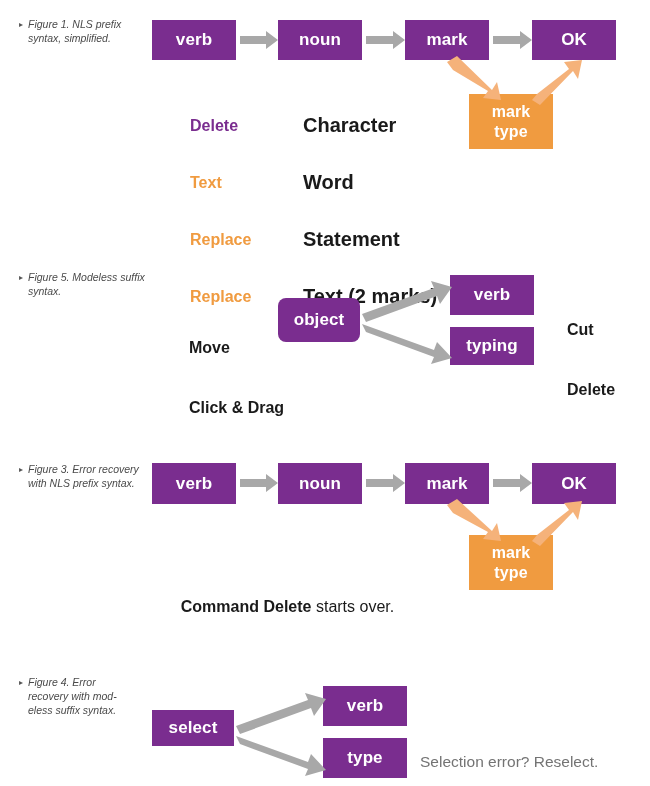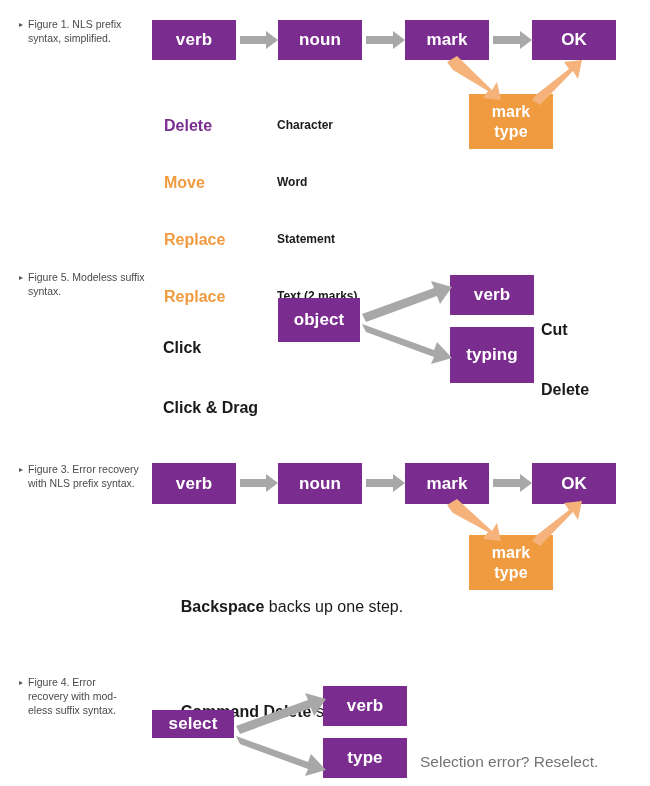--- a/index.html
+++ b/index.html
@@ -27,20 +27,21 @@
   .caption .bullet {
     position: absolute;
     left: -9px;
     top: 1px;
     font-size: 8px;
     color: #555;
     line-height: 14px;
   }
   .caption .ctext {
     display: block;
+    font-style: italic;
   }
 
   
   .node {
     position: absolute;
     display: flex;
     align-items: center;
     justify-content: center;
     color: #ffffff;
     font-weight: bold;
@@ -57,21 +58,21 @@
     position: absolute;
     font-family: "Liberation Sans", sans-serif;
     white-space: pre;
   }
   .bold { font-weight: bold; }
   .c-purple { color: #7a2d8f; }
   .c-orange { color: #f09b40; }
   .c-black { color: #1a1a1a; }
   .c-purple-text { color: #737373; }
 
-  .stack { line-height: 19px; }
+  .stack { line-height: 19px; margin-left: 26px; }
 
   
   .arrows {
     position: absolute;
     left: 0; top: 0;
     width: 650px; height: 786px;
     pointer-events: none;
   }
 
   
@@ -105,49 +106,49 @@
 <div class="node purple" style="left:532px; top:20px; width:84px; height:40px; font-size:17px;">
   <span class="lbl">OK</span>
 </div>
 <div class="node orange two-line" style="left:469px; top:94px; width:84px; height:55px; font-size:16px;">
   <span class="lbl">mark</span>
   <span class="lbl">type</span>
 </div>
 
 <div class="txt stack bold" style="left:164px; top:78px; font-size:16px;">
   <div class="c-purple">Delete</div>
-  <div class="c-orange">Move</div>
+  <div class="c-orange">Text</div>
   <div class="c-orange">Replace</div>
   <div class="c-orange">Replace</div>
 </div>
 
-<div class="txt stack bold c-black" style="left:277px; top:78px; font-size:12px;">
+<div class="txt stack bold c-black" style="left:277px; top:78px; font-size:20px;">
   <div>Character</div>
   <div>Word</div>
   <div>Statement</div>
   <div>Text (2 marks)</div>
 </div>
 
 <div class="caption" style="left:28px; top:270px;">
   <span class="bullet">▸</span>
   <span class="ctext">Figure 5. Modeless suffix syntax.</span>
 </div>
 
 <div class="txt stack bold c-black" style="left:163px; top:298px; font-size:16px; line-height:20px;">
-  <div>Click</div>
+  <div>Move</div>
   <div>Click &amp; Drag</div>
 </div>
 
-<div class="node purple" style="left:278px; top:298px; width:82px; height:44px; font-size:17px;">
+<div class="node purple" style="left:278px; top:298px; width:82px; height:44px; font-size:17px;border-radius:8px;">
   <span class="lbl">object</span>
 </div>
 <div class="node purple" style="left:450px; top:275px; width:84px; height:40px; font-size:17px;">
   <span class="lbl">verb</span>
 </div>
-<div class="node purple" style="left:450px; top:327px; width:84px; height:56px; font-size:17px;">
+<div class="node purple" style="left:450px; top:327px; width:84px; height:38px; font-size:17px;">
   <span class="lbl">typing</span>
 </div>
 
 <div class="txt stack bold c-black" style="left:541px; top:280px; font-size:16px; line-height:20px;">
   <div>Cut</div>
   <div>Delete</div>
 </div>
 
 <div class="caption" style="left:28px; top:462px;">
   <span class="bullet">▸</span>
@@ -166,35 +167,32 @@
 <div class="node purple" style="left:532px; top:463px; width:84px; height:41px; font-size:17px;">
   <span class="lbl">OK</span>
 </div>
 <div class="node orange two-line" style="left:469px; top:535px; width:84px; height:55px; font-size:16px;">
   <span class="lbl">mark</span>
   <span class="lbl">type</span>
 </div>
 
 <div class="txt c-black" style="left:163px; top:533px; font-size:16px; line-height:21px;">
   <div>
-    <span class="bold">Backspace</span><span> backs up one step.</span>
-  </div>
-  <div>
     <span class="bold">Command Delete</span><span> starts over.</span>
   </div>
 </div>
 
 <div class="caption" style="left:28px; top:675px;">
   <span class="bullet">▸</span>
   <span class="ctext">Figure 4. Error</span>
   <span class="ctext">recovery with mod-</span>
   <span class="ctext">eless suffix syntax.</span>
 </div>
 
-<div class="node purple" style="left:152px; top:710px; width:82px; height:28px; font-size:17px;">
+<div class="node purple" style="left:152px; top:710px; width:82px; height:36px; font-size:17px;">
   <span class="lbl">select</span>
 </div>
 <div class="node purple" style="left:323px; top:686px; width:84px; height:40px; font-size:17px;">
   <span class="lbl">verb</span>
 </div>
 <div class="node purple" style="left:323px; top:738px; width:84px; height:40px; font-size:17px;">
   <span class="lbl">type</span>
 </div>
 
 <div class="txt" style="left:420px; top:709px; font-size:15.5px; line-height:21px;">

